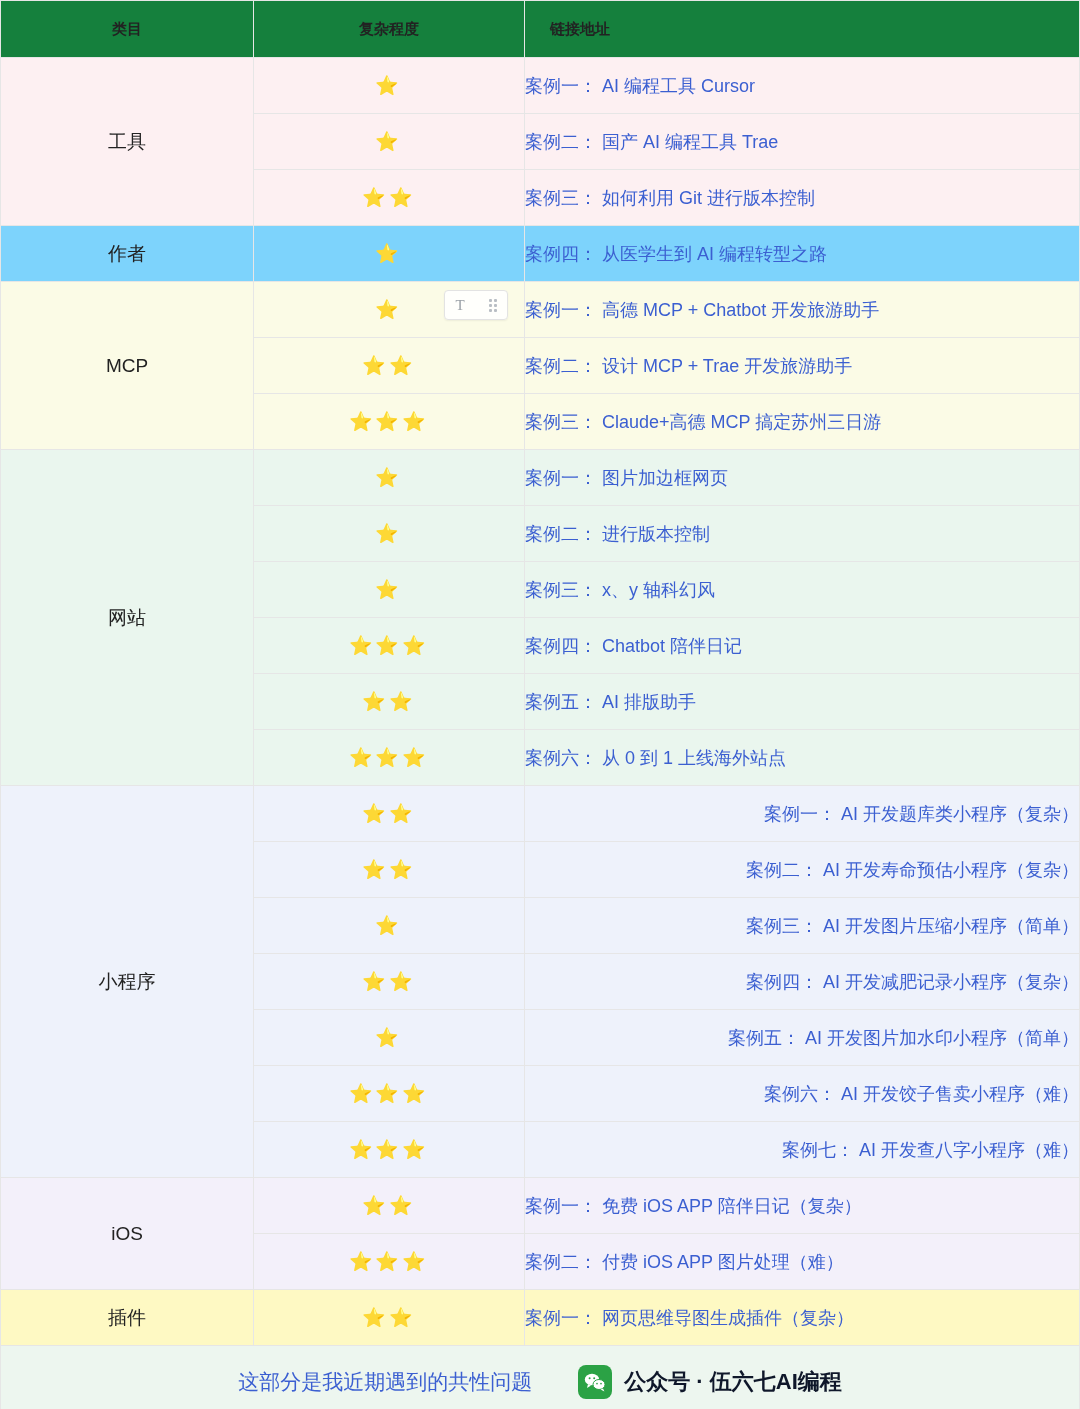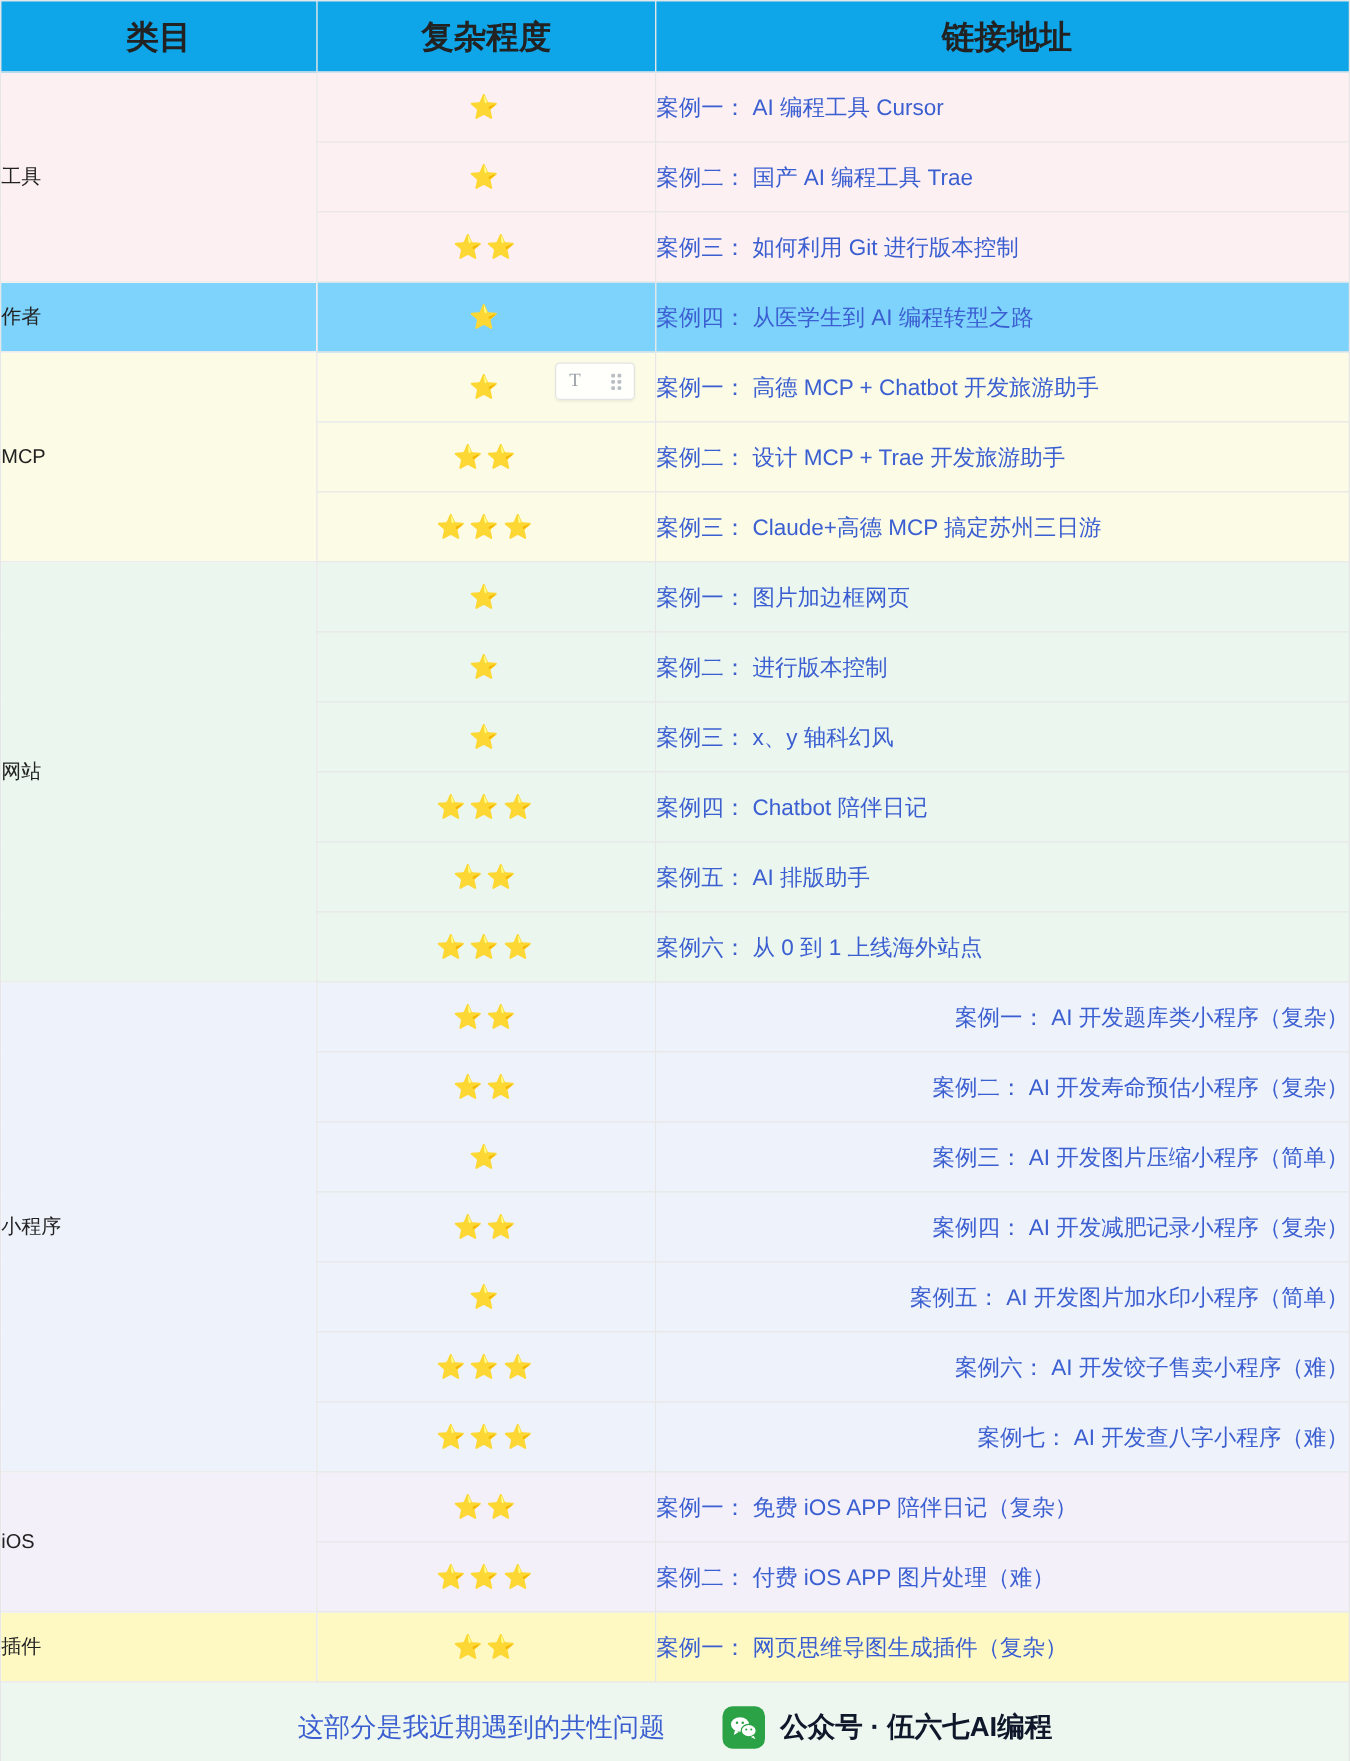--- a/index.html
+++ b/index.html
@@ -22,35 +22,35 @@
     width: 1080px;
     border-collapse: collapse;
     table-layout: fixed;
   }
   table.catalog th, table.catalog td {
     border: 1px solid #e6e6e6;
     padding: 0;
     vertical-align: middle;
   }
   thead th {
-    background: #0ea5e9;
+    background: #15803d;
     height: 56px;
-    font-size: 26px;
+    font-size: 15px;
     font-weight: bold;
     color: #222;
     text-align: center;
     border-bottom: 1px solid #e8d9d9;
   }
   thead th.col-cat { width: 252px; }
   thead th.col-cplx { width: 270px; }
-  thead th.col-link { text-align: center; padding-left: 7px; }
+  thead th.col-link { text-align: left; padding-left: 25px; }
 
   td.cat-cell {
-    text-align: left;
-    font-size: 16px;
+    text-align: center;
+    font-size: 19px;
     color: #222;
     position: relative;
   }
   td.cplx-cell {
     text-align: center;
     font-size: 19px;
     letter-spacing: 3px;
     white-space: nowrap;
   }
   td.link-cell {

